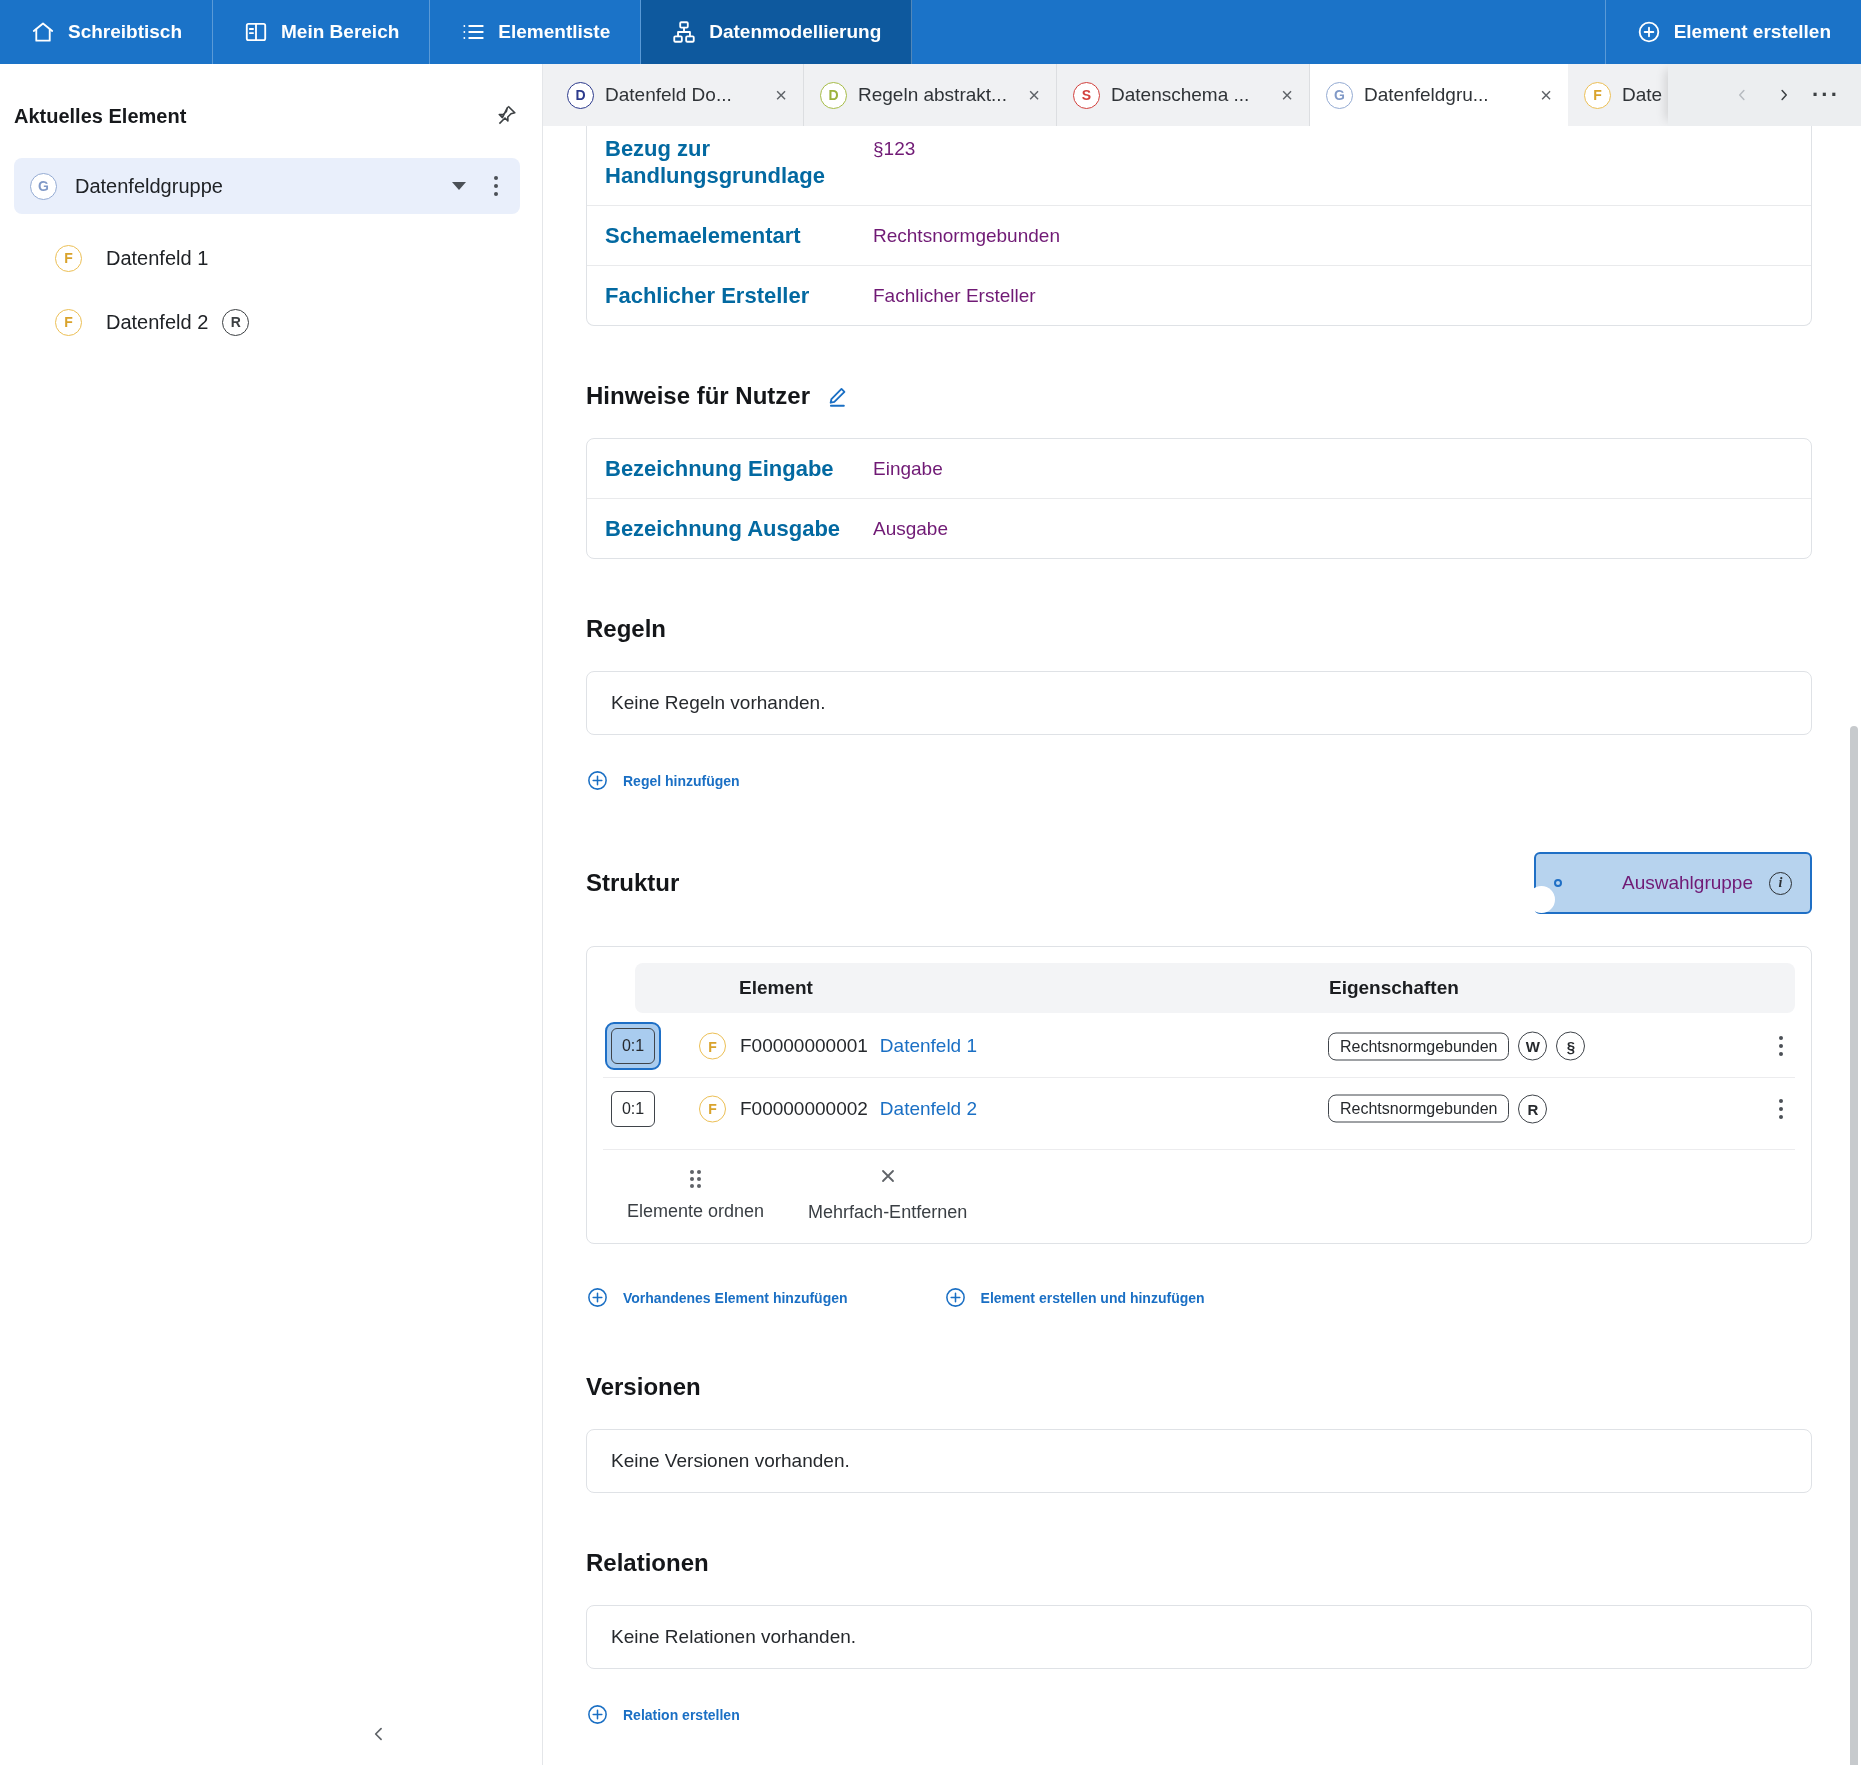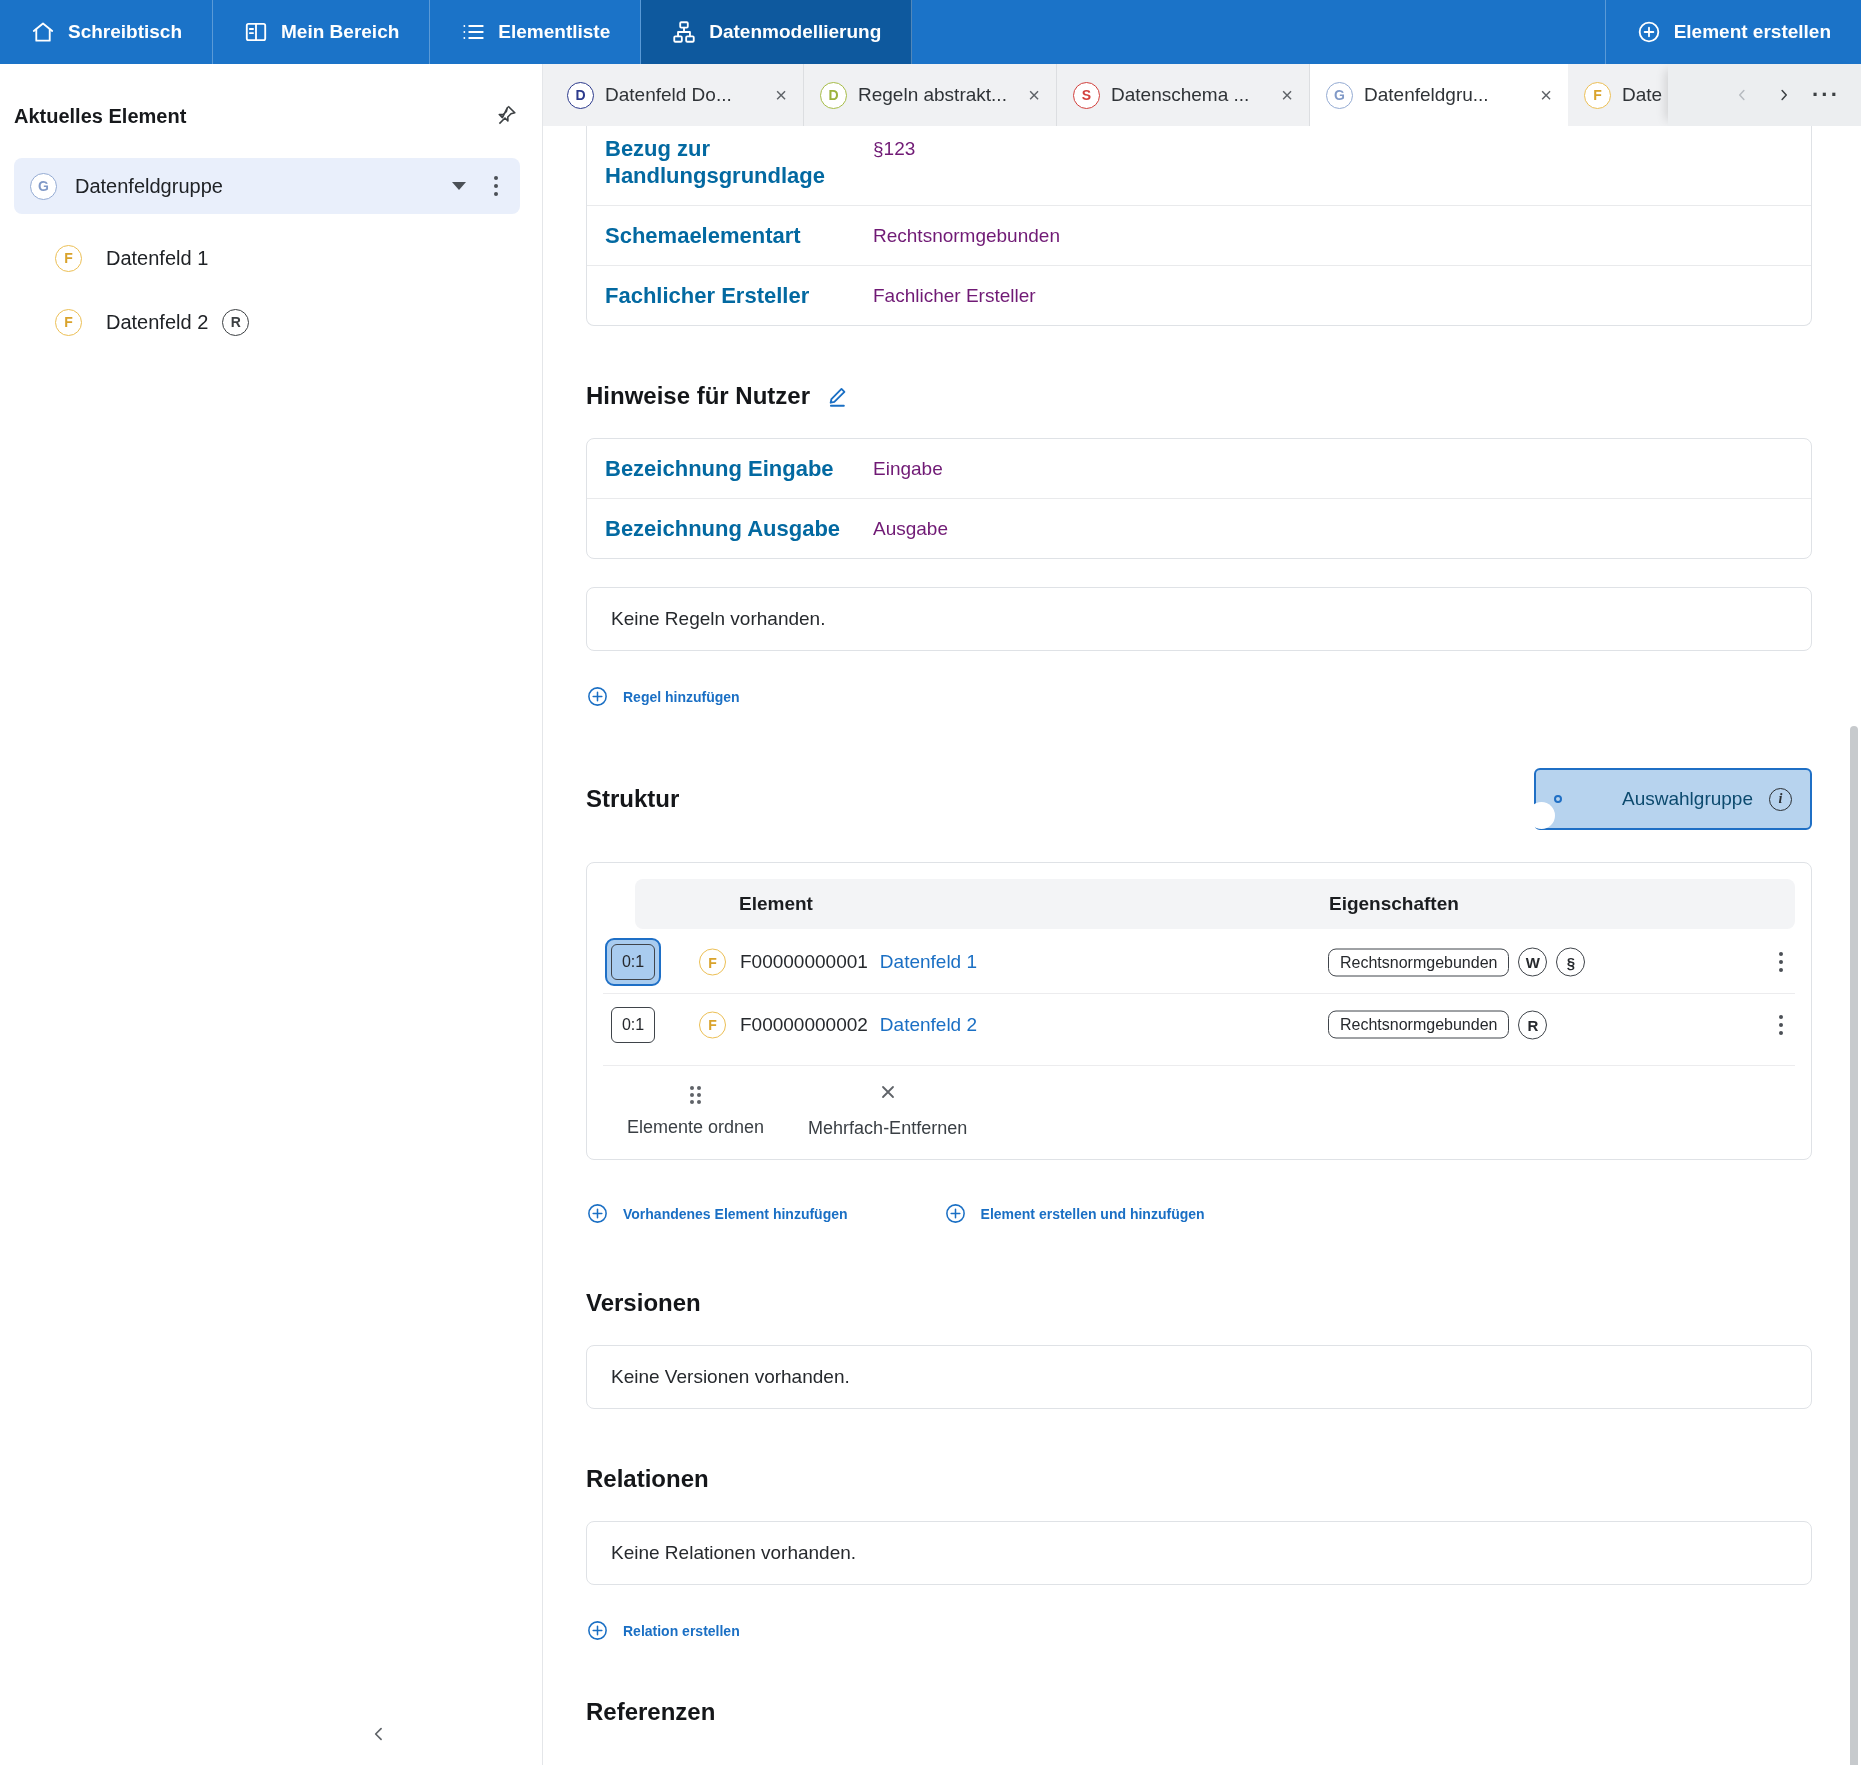--- a/index.html
+++ b/index.html
@@ -80,21 +80,21 @@
   .linkrow .plus { width:23px; height:23px; flex:0 0 23px; }
   .linkrow .plus svg { width:23px; height:23px; stroke:#1a6fc4; fill:none; stroke-width:1.6; stroke-linecap:round; }
   .linkrow .ltext { font-size:14px; font-weight:600; color:#1a6fc4; }
 
   .sec-head { display:flex; align-items:center; justify-content:space-between; }
   .toggle-box { display:flex; align-items:center; gap:16px; background:#b7d3ee; border:2px solid #1f6fc5; border-radius:6px;
     height:62px; padding:0 18px; cursor:pointer; }
   .switch-ring { border:2px solid #1f6fc5; border-radius:22px; padding:2px; background:transparent; }
   .switch { width:60px; height:33px; border-radius:17px; background:#187a4e; position:relative; }
   .switch .knob { position:absolute; right:3px; top:3px; width:27px; height:27px; border-radius:50%; background:#fff; }
-  .toggle-label { font-size:19px; color:#0c4a6e;margin-left:44px; }
+  .toggle-label { font-size:19px; color:#701a75;margin-left:44px; }
   .infoicon { width:23px; height:23px; border-radius:50%; border:1.6px solid #2b2f33; color:#2b2f33; font-size:14px;
     display:flex; align-items:center; justify-content:center; font-family:"Liberation Serif", serif; font-style:italic; font-weight:700; cursor:pointer; }
 
   
   .tablecard { border:1px solid #dfe2e6; border-radius:8px; padding:16px 16px 12px 16px; }
   .thead { margin-left:32px; height:50px; background:#f3f4f6; border-radius:8px; position:relative; font-size:19px; font-weight:700; color:#1b1d20; }
   .thead span { position:absolute; top:50%; transform:translateY(-50%); }
   .th-el { left:104px; } .th-props { left:694px; }
   .trow { position:relative; height:62px; }
   .trow + .trow { border-top:1px solid #ececee; }
@@ -296,20 +296,21 @@
             <div class="crow">
               <span class="lab">Bezeichnung Eingabe</span>
               <span class="val">Eingabe</span>
             </div>
             <div class="crow">
               <span class="lab">Bezeichnung Ausgabe</span>
               <span class="val">Ausgabe</span>
             </div>
           </div>
 
+          <div class="h2 mt-h1">Regeln</div>
           <div class="empty-card mt-card">
             <span>Keine Regeln vorhanden.</span>
           </div>
           <div class="linkrow mt-link">
             <span class="plus">
               <svg viewBox="0 0 24 24">
                   <circle cx="12" cy="12" r="9"></circle>
                   <path d="M12 7.5v9M7.5 12h9"></path>
                 </svg>
             </span>

